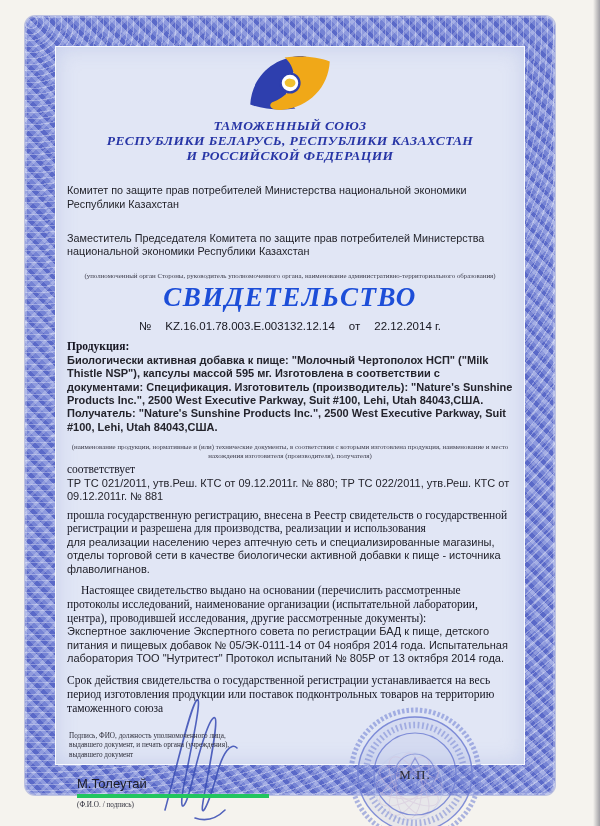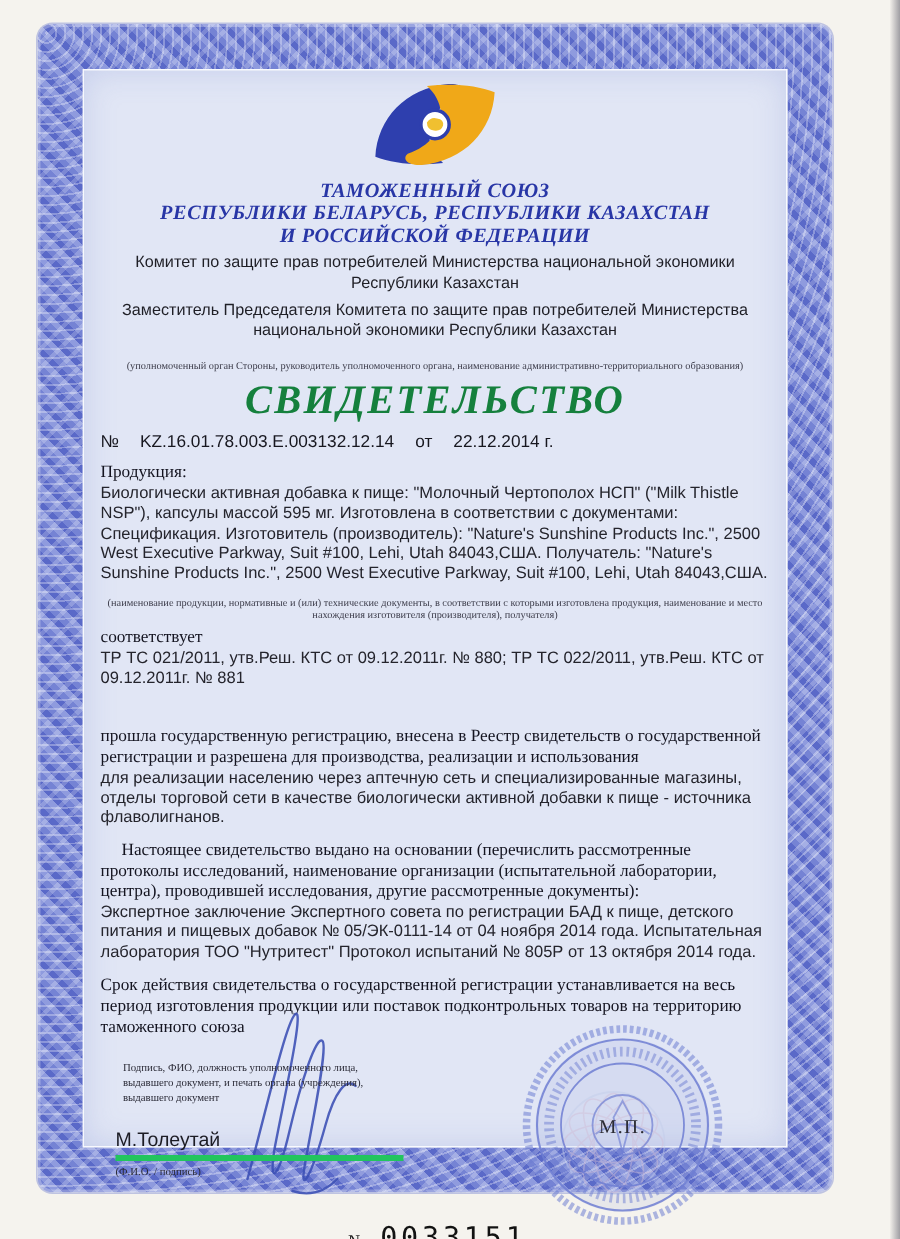--- a/index.html
+++ b/index.html
@@ -23,38 +23,38 @@
       repeating-linear-gradient(45deg, #5a69c8 0 4px, #7583d4 4px 8px, #8f9bde 8px 12px);
     box-shadow: 0 0 0 1px rgba(90,105,200,.35), inset 0 0 0 2px rgba(255,255,255,.28);
   }
   .inner {
     position:absolute; left:30px; top:30px; right:30px; bottom:30px;
     background:#e1e6f5; padding:4px 12px 0 12px;
     box-shadow: inset 0 0 0 1px rgba(255,255,255,.85), inset 0 0 22px rgba(120,135,210,.28);
   }
   .logo-wrap { text-align:center; margin-top:2px; }
   .union-title   { font-size:13.5px; font-weight:bold; font-style:italic; color:#2836a6; text-align:center; letter-spacing:.4px; line-height:1.12; }
-  .authority     { font-family:"Liberation Sans", sans-serif; font-size:10.8px; color:#1f1f26; text-align:center; line-height:1.22; margin-top:5px; }
+  .authority     { font-family:"Liberation Sans", sans-serif; font-size:10.8px; color:#1f1f26; line-height:1.22; margin-top:21px; }
   .tiny          { font-size:6.9px; color:#3c3c4a; text-align:center; }
   .authority-cap { margin-top:14px; }
-  .cert-title { font-size:27px; font-weight:bold; font-style:italic; color:#15803d; text-align:center; letter-spacing:1.5px; margin-top:4px; line-height:1.05;}
+  .cert-title { font-size:27px; font-weight:bold; font-style:italic; color:#1d4ed8; text-align:center; letter-spacing:1.5px; margin-top:4px; line-height:1.05;}
   .cert-sub   { font-size:16px; font-weight:bold; font-style:italic; color:#2a38b0; text-align:center; line-height:1.05;}
-  .number-line{ font-family:"Liberation Sans", sans-serif; font-size:11.5px; color:#17171f; margin-top:9px; }
+  .number-line{ font-family:"Liberation Sans", sans-serif; font-size:11.5px; color:#17171f; text-align:center; margin-top:9px; }
   .number-line .sp { display:inline-block; width:14px; }
   .serif-par { font-size:11.5px; line-height:1.2; color:#141420; }
   .sans-par  { font-family:"Liberation Sans", sans-serif; font-size:11px; line-height:1.21; color:#24242c; }
-  .sec-product { margin-top:8px; }
+  .sec-product { margin-top:8px;font-weight:bold; }
   .sec-caption { margin-top:9px; line-height:1.25; }
   .sec-conf    { margin-top:3px; }
-  .sec-reg     { margin-top:26px; }
+  .sec-reg     { margin-top:5px; }
   .sec-basis   { margin-top:8px; }
   .indent      { text-indent:14px; }
   .sec-valid   { margin-top:9px; }
   .sig-area { position:relative; height:150px; margin-top:4px; }
-  .sig-captions { position:absolute; left:15px; top:12px; width:255px; font-size:7.2px; line-height:1.35; color:#2c2c38; }
+  .sig-captions { position:absolute; left:2px; top:12px; width:255px; font-size:7.2px; line-height:1.35; color:#2c2c38; }
   .sig-name-block { position:absolute; left:10px; top:56px; width:192px; }
   .sig-name { font-family:"Liberation Sans", sans-serif; font-size:13px; color:#1c1c24; padding-bottom:3px; border-bottom:4px solid #22c55e; }
   .sig-sub  { font-size:7.2px; color:#2c2c38; text-align:left; margin-top:3px; }
   .sig-ink { position:absolute; left:70px; top:-58px; width:130px; height:170px; pointer-events:none; }
   .seal-wrap { position:absolute; right:18px; top:-24px; width:160px; height:160px; }
   .seal-label { position:absolute; left:50%; top:50%; transform:translate(-50%,-55%); font-size:13px; letter-spacing:1px; color:#2b2b33; }
   .serial { position:absolute; left:165px; bottom:10px; font-family:"DejaVu Sans Mono", monospace; font-size:19px; letter-spacing:2.5px; color:#121212; }
   .serial .lbl { font-family:"Liberation Serif", serif; font-size:12px; letter-spacing:0; margin-right:10px; color:#1a1a1a; }
 </style>
 </head>

